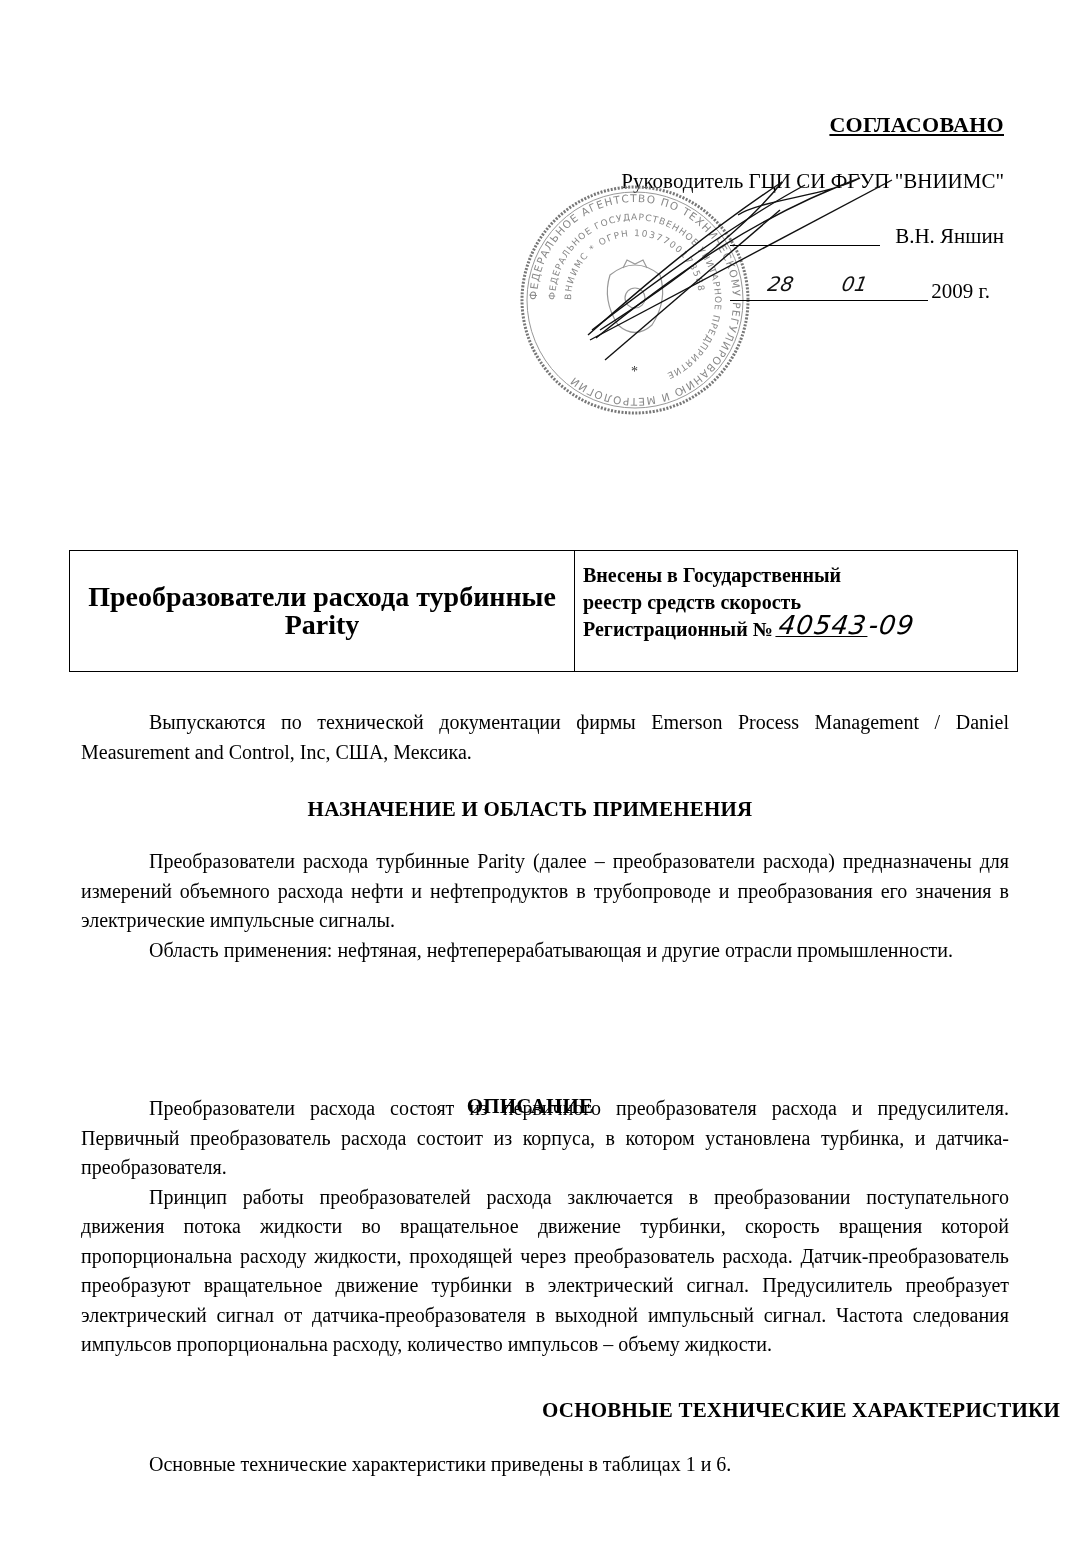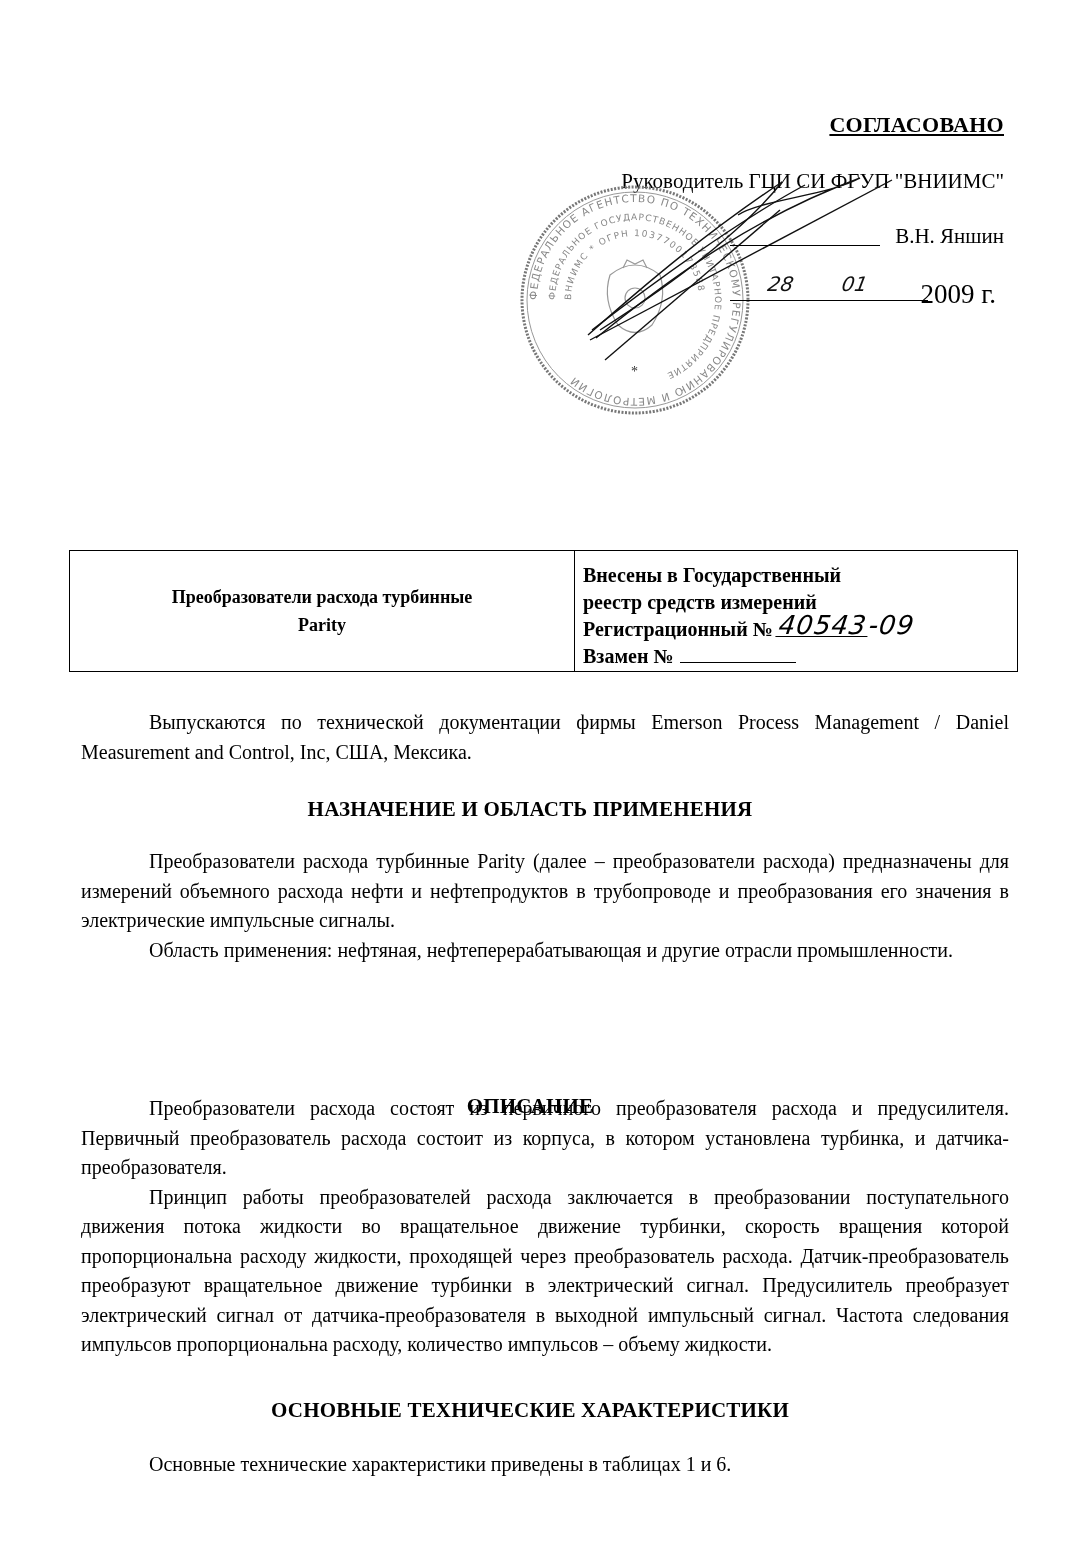--- a/index.html
+++ b/index.html
@@ -39,21 +39,21 @@
     }
     .date-day, .date-month {
       font-family: "DejaVu Sans", sans-serif;
       font-style: italic; font-size: 20px; font-weight: 300;
       transform: skewX(-10deg);
       color: #111;
     }
     .date-day { left: 768px; top: 272px; }
     .date-month { left: 842px; top: 272px; }
     .date-year {
-      right: 90px; top: 279px; font-size: 27px; white-space: nowrap; text-align: right;
+      right: 96px; top: 279px; font-size: 21px; white-space: nowrap; text-align: right;
     }
 
     
     .stamp {
       left: 515px; top: 180px; width: 240px; height: 240px;
     }
     .signature {
       left: 560px; top: 170px; width: 340px; height: 200px;
     }
 
@@ -61,21 +61,21 @@
     .reg-table {
       left: 69px; top: 550px; width: 949px; height: 122px;
       border: 1.5px solid #000;
       box-sizing: border-box;
       display: flex;
     }
     .reg-left {
       width: 504px;
       border-right: 1.5px solid #000;
       display: flex; flex-direction: column; justify-content: center; align-items: center;
-      font-weight: bold; font-size: 18px; line-height: 28px;
+      font-weight: bold; font-size: 28px; line-height: 28px;
       text-align: center;
     }
     .reg-right {
       flex: 1;
       padding: 2px 0 0 8px;
       font-weight: bold; font-size: 20px; line-height: 27px; margin-top: 9px;
     }
     .reg-line { white-space: nowrap; position: relative; }
     .reg-number {
       display: inline-block;
@@ -166,42 +166,39 @@
 <div class="abs date-line"></div>
 <div class="abs date-year">2009 г.</div>
 
 <div class="abs reg-table">
   <div class="reg-left">
     <div>Преобразователи расхода турбинные</div>
     <div>Parity</div>
   </div>
   <div class="reg-right">
     <div class="reg-line">Внесены в Государственный</div>
-    <div class="reg-line">реестр средств измерений</div>
+    <div class="reg-line">реестр средств скорость</div>
     <div class="reg-line">
       <span>Регистрационный №</span><span class="reg-number">40543</span><span class="reg-number-suffix">-09</span>
-    </div>
-    <div class="reg-line">
-      <span>Взамен №</span><span class="replace-blank"></span>
     </div>
   </div>
 </div>
 
 <div class="abs body-block" style="top:708px;">
   <p class="para">Выпускаются по технической документации фирмы Emerson Process Management / Daniel Measurement and Control, Inc, США, Мексика.</p>
 </div>
 
 <div class="abs section-heading" style="top:797px;">НАЗНАЧЕНИЕ И ОБЛАСТЬ ПРИМЕНЕНИЯ</div>
 <div class="abs body-block" style="top:847px;">
   <p class="para">Преобразователи расхода турбинные Parity (далее – преобразователи расхода) предназначены для измерений объемного расхода нефти и нефтепродуктов  в трубопроводе и преобразования его значения в электрические импульсные сигналы.</p>
   <p class="para">Область применения: нефтяная, нефтеперерабатывающая и другие отрасли промышленности.</p>
 </div>
 
 <div class="abs section-heading" style="top:1094px;">ОПИСАНИЕ</div>
 <div class="abs body-block" style="top:1094px;">
   <p class="para">Преобразователи расхода состоят из первичного преобразователя расхода и предусилителя. Первичный преобразователь расхода состоит из корпуса, в котором установлена турбинка, и датчика-преобразователя.</p>
   <p class="para">Принцип работы преобразователей расхода заключается в преобразовании поступательного движения потока жидкости во вращательное движение турбинки, скорость вращения которой пропорциональна расходу жидкости, проходящей через преобразователь расхода. Датчик-преобразователь преобразуют вращательное движение турбинки в электрический сигнал. Предусилитель преобразует электрический сигнал от датчика-преобразователя в выходной импульсный сигнал. Частота следования импульсов пропорциональна расходу, количество импульсов – объему жидкости.</p>
 </div>
 
-<div class="abs section-heading" style="top:1398px;">ОСНОВНЫЕ ТЕХНИЧЕСКИЕ ХАРАКТЕРИСТИКИ</div>
+<div class="abs section-heading" style="top:1398px;text-align:right;">ОСНОВНЫЕ ТЕХНИЧЕСКИЕ ХАРАКТЕРИСТИКИ</div>
 <div class="abs body-block" style="top:1450px;">
   <p class="para">Основные технические характеристики приведены в таблицах 1 и 6.</p>
 </div>
 
 </body></html>

